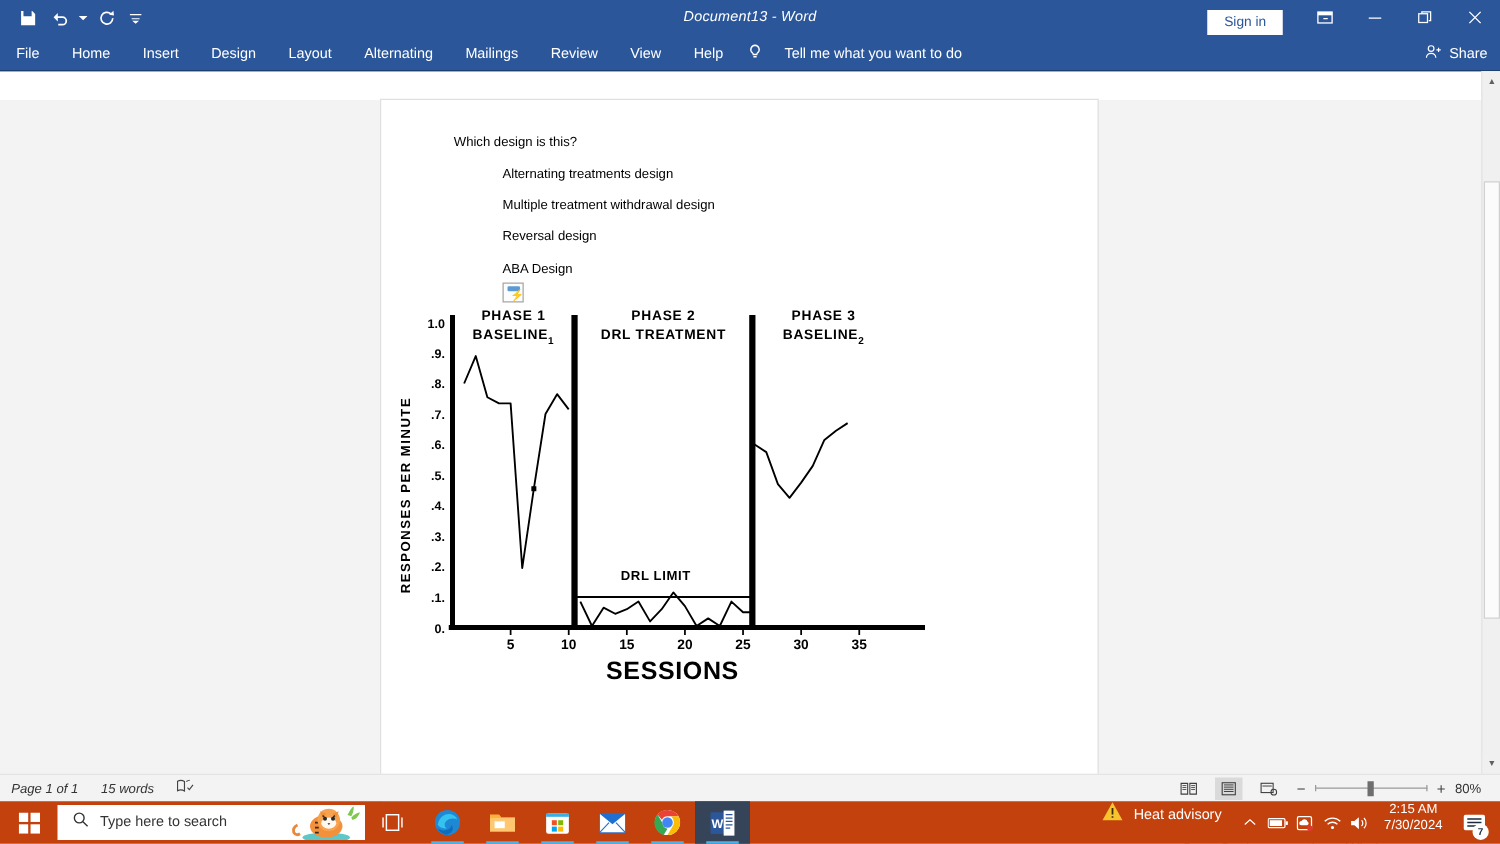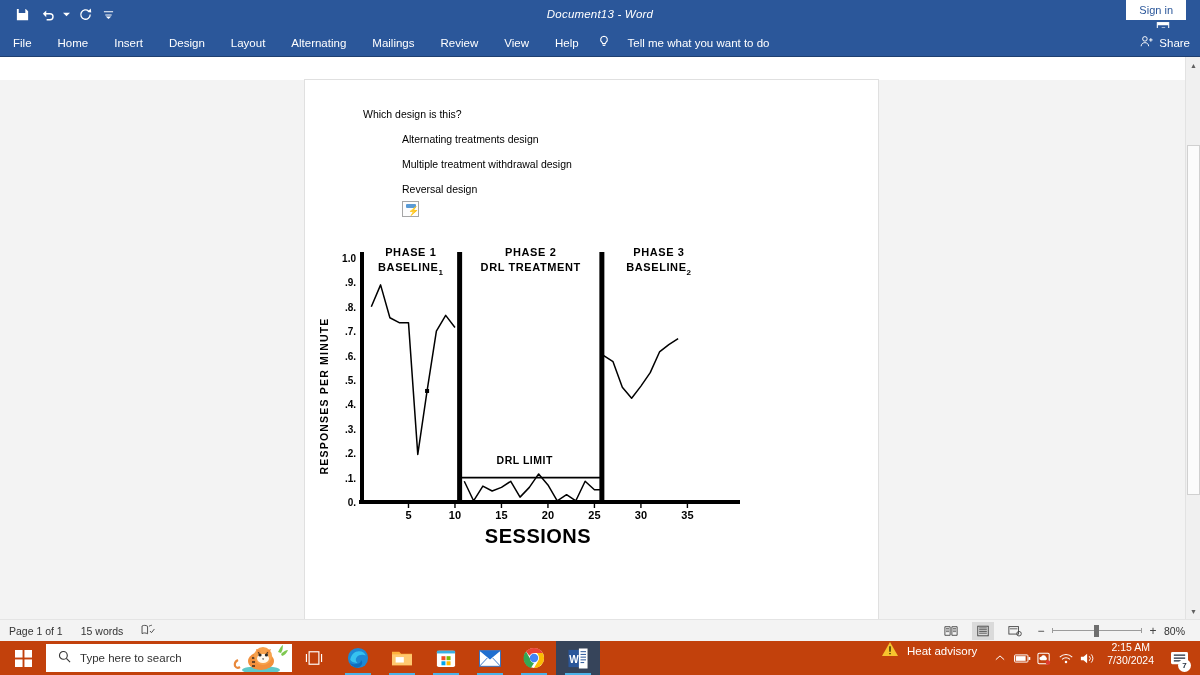--- a/index.html
+++ b/index.html
@@ -19,21 +19,21 @@
   .qat-btn{
     width:24px; height:24px; display:flex; align-items:center; justify-content:center;
     color:#fff; font-size:13px; line-height:1; cursor:default;
   }
   .qat-btn svg{ display:block; }
   .win-title{
     position:absolute; left:0; top:0; width:1200px; height:28px;
     display:flex; align-items:center; justify-content:center;
     font-size:11.5px; letter-spacing:.2px; color:#fff;font-style:italic;
   }
-  .tb-right{ position:absolute; right:0; top:0; height:28px; display:flex; align-items:center;flex-direction:column; }
+  .tb-right{ position:absolute; right:0; top:0; height:28px; display:flex; align-items:flex-end; }
   .signin{
     background:#fff; color:#2b579a; font-size:11px; border:1px solid #fff;
     padding:3px 12px; margin-right:14px; cursor:pointer; line-height:1.1;
   }
   .tb-icon{
     width:40px; height:28px; display:flex; align-items:center; justify-content:center;
     color:#fff; font-size:12px; cursor:default;
   }
 
   
@@ -110,21 +110,21 @@
     background:#fbfbfb; border:1px solid #d0d0d0; cursor:pointer;
   }
 
   
   .statusbar{
     position:absolute; left:0; top:619px; width:1200px; height:22px;
     background:#f3f3f3; border-top:1px solid #e4e4e4;
     display:flex; align-items:center;
   }
   .sb-left{ display:flex; align-items:center; gap:18px; padding-left:9px; }
-  .sb-item{ font-size:10.5px; color:#333; white-space:nowrap; cursor:pointer; }
+  .sb-item{ font-size:10.5px; color:#333; white-space:nowrap; cursor:pointer;font-style:italic; }
   .sb-right{ position:absolute; right:8px; display:flex; align-items:center; gap:10px; }
   .view-btn{
     width:22px; height:18px; display:flex; align-items:center; justify-content:center;
     cursor:pointer; color:#3f3f3f;
   }
   .view-btn.active{ background:#dadada; }
   .zoomctl{ display:flex; align-items:center; gap:6px; }
   .zm-sign{ font-size:12px; color:#444; cursor:pointer; width:10px; text-align:center; }
   .zm-track{ position:relative; width:90px; height:14px; }
   .zm-track:before{
@@ -285,20 +285,21 @@
 
 <div class="workspace">
 
   <div class="page">
 
     <div class="doc-text">
       <div class="q-line">Which design is this?</div>
       <div class="opt-line">Alternating treatments design</div>
       <div class="opt-line">Multiple treatment withdrawal design</div>
       <div class="opt-line">Reversal design</div>
+      <div class="opt-line">ABA Design</div>
       <div class="paste-icon">
         <div class="pi-top"></div>
         <div class="pi-bolt">⚡</div>
       </div>
     </div>
 
     <div class="figure">
       <svg id="chartsvg" width="470" height="330" viewBox="0 0 470 330">
           <line x1="56" y1="12" x2="56" y2="262" stroke="#000" stroke-width="4"></line>
           <line x1="53" y1="262" x2="434" y2="262" stroke="#000" stroke-width="4"></line>

